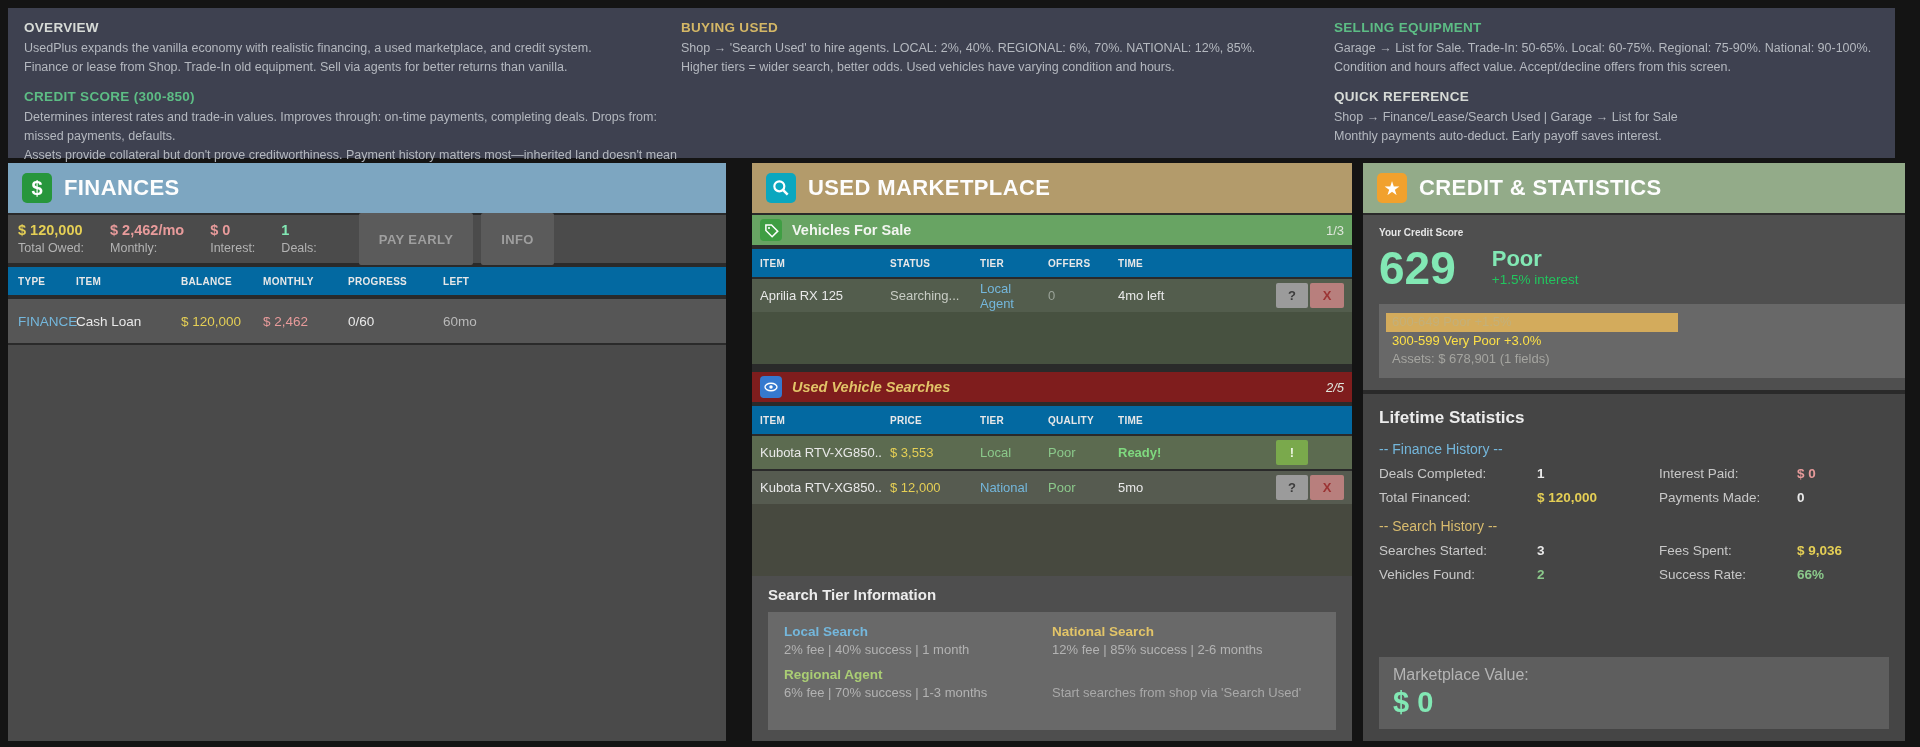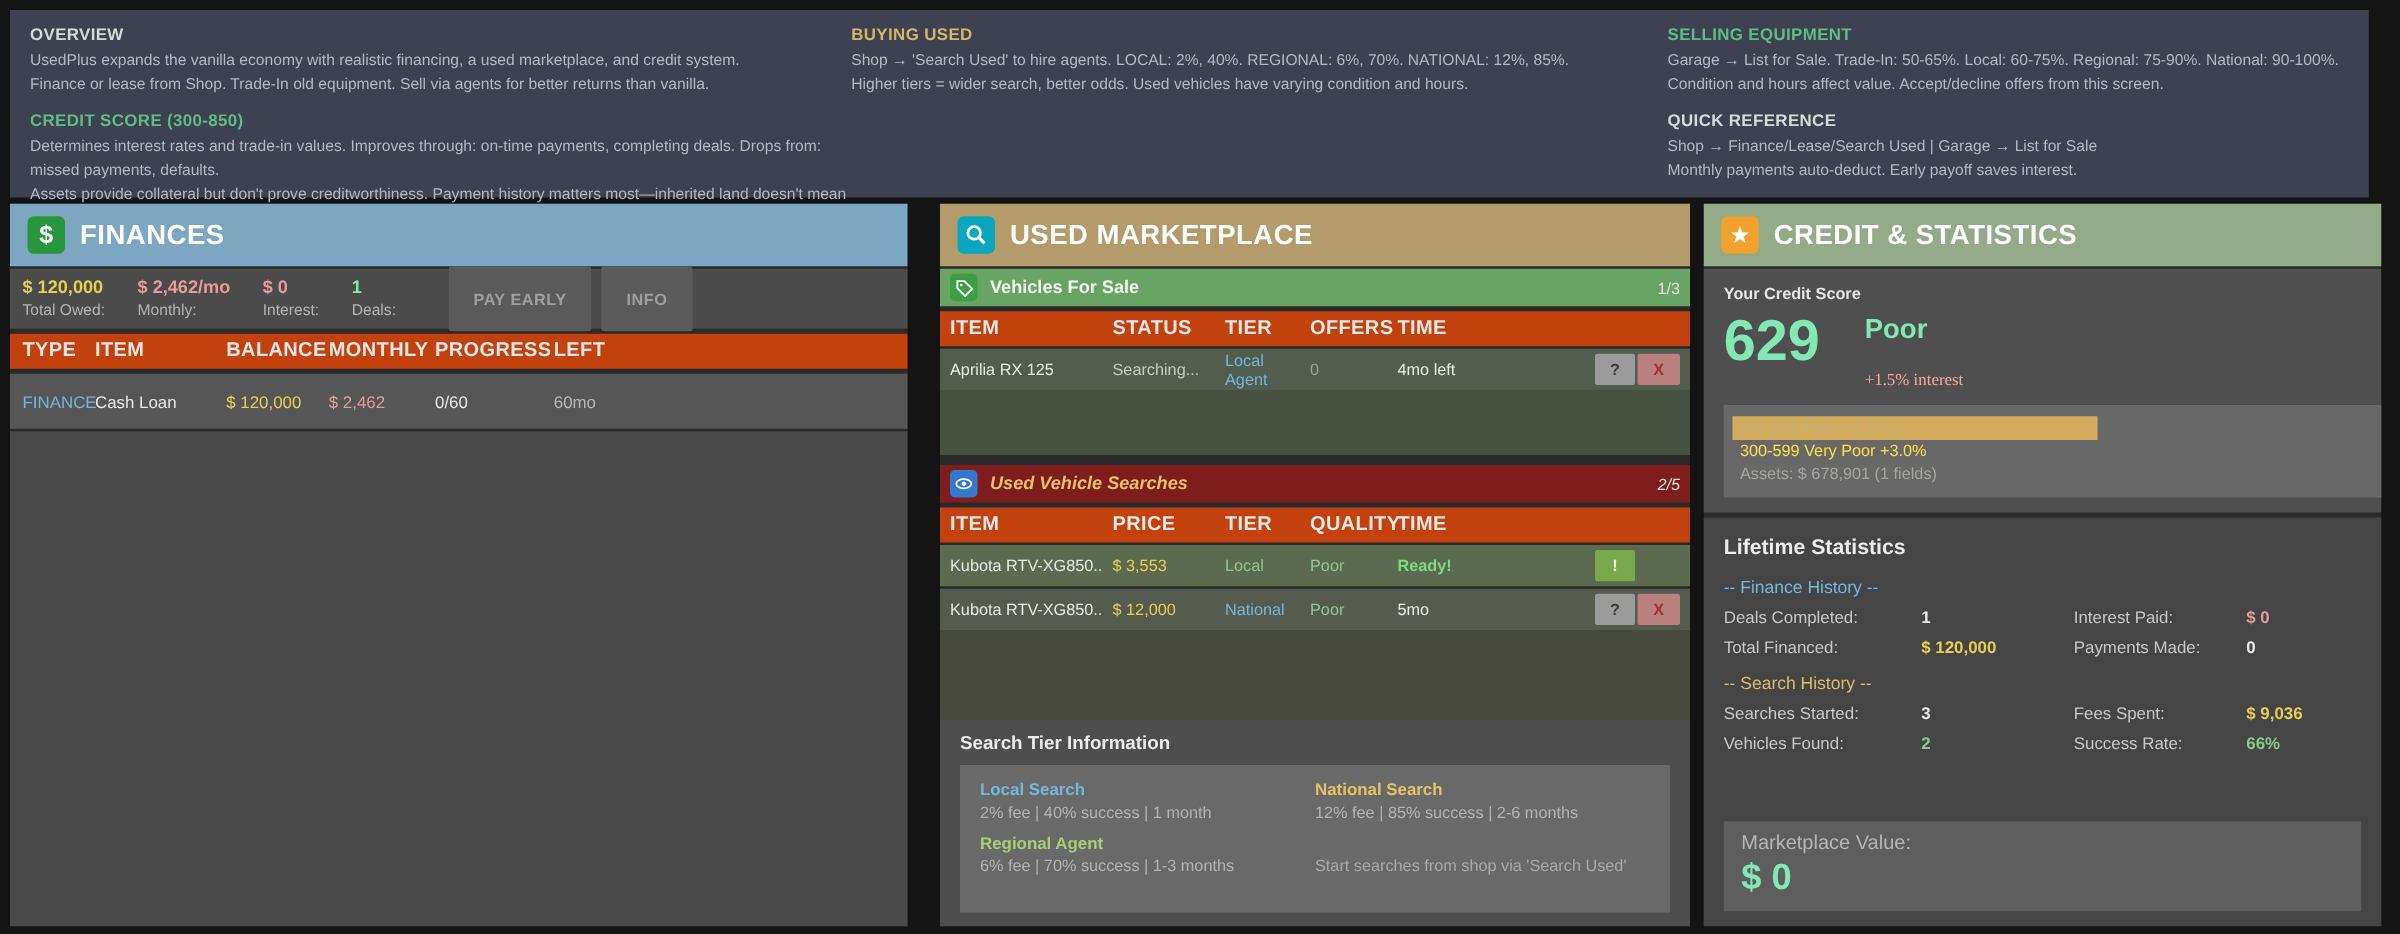--- a/index.html
+++ b/index.html
@@ -47,22 +47,22 @@
 
   
   .fin-stats { height:48px; background:#4b4b4b; display:flex; align-items:center; padding:0 10px; gap:26px; margin-top:2px; flex:none; }
   .stat { display:flex; flex-direction:column; justify-content:center; line-height:15px; }
   .stat-val { font-size:14.5px; font-weight:bold; }
   .stat-lbl { font-size:12.5px; color:#b3b3b3; margin-top:3px; }
   .fin-buttons { display:flex; gap:8px; margin-left:16px; }
   .btn { height:52px; background:#5b5b5b; border:none; color:#9f9f9f; font-family:inherit;
          font-size:13px; font-weight:bold; padding:0 20px; letter-spacing:.4px; border-radius:2px; cursor:pointer; }
 
-  .thead { height:28px; background:#c2410c; display:grid; align-items:center; margin-top:4px;
-           font-size:16px; font-weight:bold; color:#e8e8e8; letter-spacing:.3px; flex:none; }
+  .thead { height:28px; background:#0369a1; display:grid; align-items:center; margin-top:4px;
+           font-size:10px; font-weight:bold; color:#e8e8e8; letter-spacing:.3px; flex:none; }
   .fin-grid { grid-template-columns:58px 105px 82px 85px 95px 1fr; padding:0 10px; }
   .fin-rows { background:#565656; margin-top:4px; flex:none; }
   .fin-row { height:44px; display:grid; grid-template-columns:58px 105px 82px 85px 95px 1fr;
              align-items:center; padding:0 10px; font-size:13.5px; }
   .fin-fill { flex:1; background:#4a4a4a; margin-top:2px; }
 
   .c-yellow { color:#e5cf55; } .c-pink { color:#e89b9b; } .c-mint { color:#82e8b4; }
   .c-blue { color:#74b7dc; } .c-white { color:#e9e9e9; } .c-gray { color:#b9b9b9; }
   .c-green { color:#8bc98b; } .c-brightgreen { color:#7fd97f; }
 
@@ -91,25 +91,25 @@
   .tier-title { font-size:15px; font-weight:bold; color:#ececec; }
   .tier-box { background:#696969; margin-top:9px; height:118px; padding:12px 16px;
               display:grid; grid-template-columns:1fr 1fr; grid-auto-rows:min-content; row-gap:10px; }
   .tier-name { font-size:13.5px; font-weight:bold; }
   .tier-detail { font-size:13px; color:#b3b3b3; margin-top:3px; }
   .tier-note { font-size:13px; color:#a9a9a9; align-self:end; }
   .tn-blue { color:#74b7dc; } .tn-green { color:#aacd74; } .tn-gold { color:#e2c468; }
 
   
   .cred-a { background:#4f4f4f; padding:12px 16px 12px 16px; margin-top:2px; flex:none; }
-  .cred-score-label { font-size:13px; font-weight:bold; color:#e6e6e6; }
+  .cred-score-label { font-size:10px; font-weight:bold; color:#e6e6e6; }
   .score-row { display:flex; align-items:flex-start; gap:36px; margin-top:6px; }
   .score-num { font-size:46px; font-weight:bold; color:#82e8b4; line-height:48px; }
   .score-rating { font-size:22px; font-weight:bold; color:#82e8b4; margin-top:2px; }
-  .score-interest { font-size:13.5px; color:#fca5a5; margin-top:20px;font-family:Liberation Serif, serif; }
+  .score-interest { font-size:13.5px; color:#22c55e; margin-top:0; }
 
   .ranges-box { background:#686868; margin:12px -16px 0 0; padding:9px 0 9px 13px; }
   .ranges-label { font-size:13px; font-weight:bold; color:#e3e3e3; margin-bottom:4px; }
   .ranges-cols { display:grid; grid-template-columns:286px 1fr; }
   .range-line { font-size:13px; line-height:18.5px; }
   .rl-excellent { color:#7fd8ae; } .rl-good { color:#a8d69c; } .rl-fair { color:#e0c65e; }
   .rl-poor-hl { background:#d3ab5c; color:#c3b07a; padding-left:6px; margin-left:-6px; }
   .rl-verypoor { color:#fde047; } .rl-assets { color:#a5a5a0; }
 
   .cred-b { flex:1; background:#454545; margin-top:4px; padding:14px 16px 12px 16px; display:flex; flex-direction:column; }

